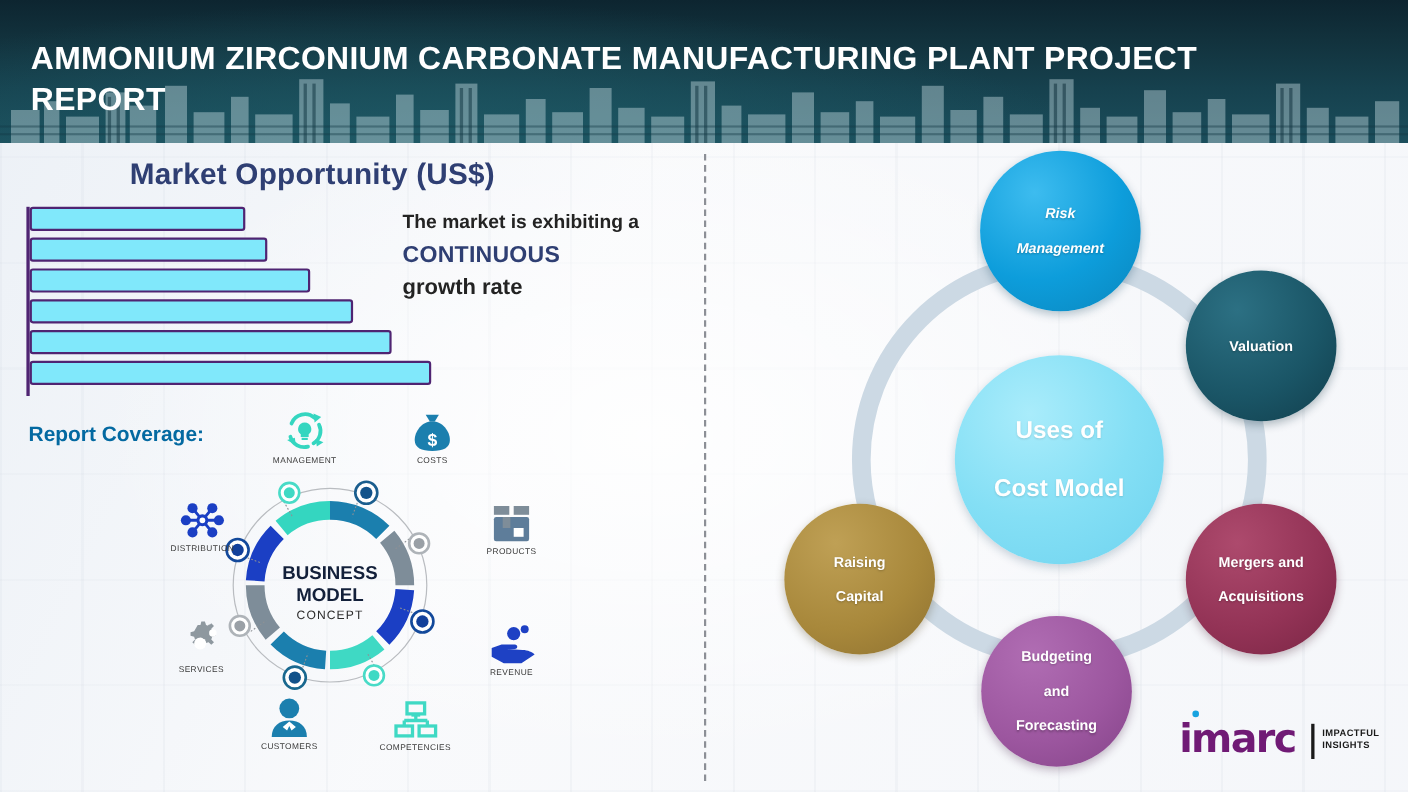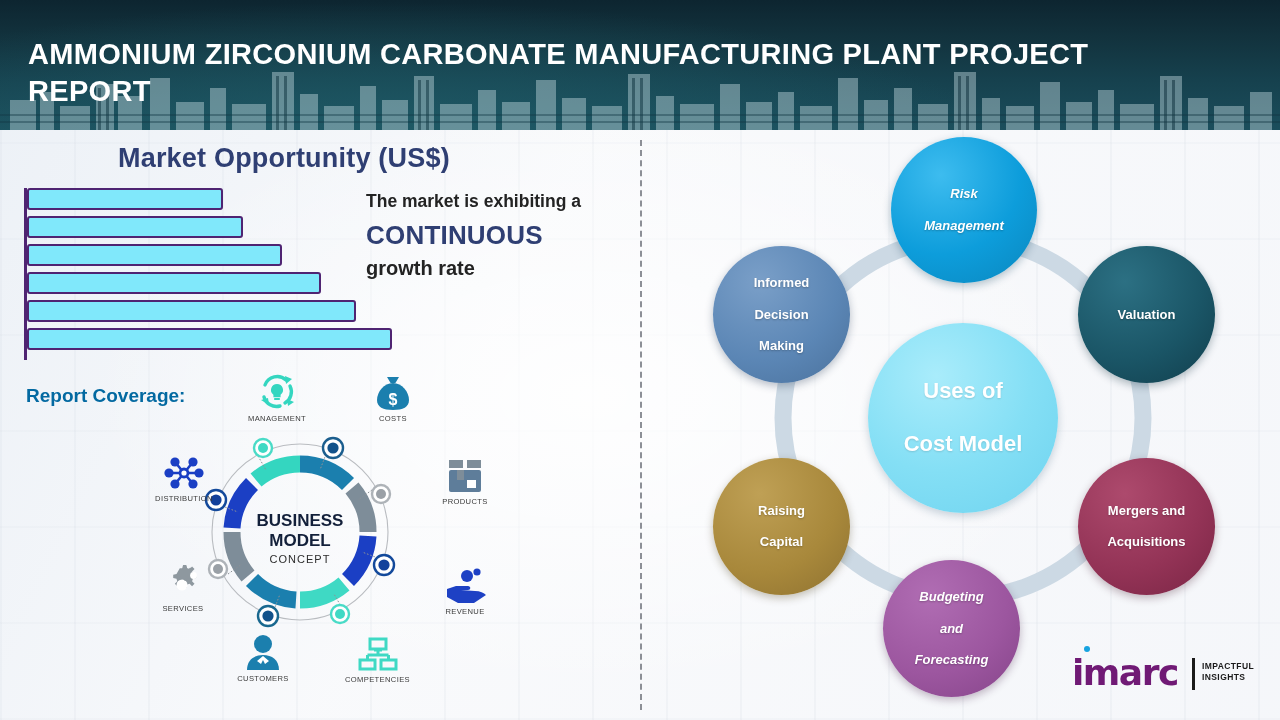--- a/index.html
+++ b/index.html
@@ -57,21 +57,21 @@
   }
   #chart { position:absolute; left:24px; top:188px; width:400px; height:172px; z-index:4; }
   #axis { position:absolute; left:0; top:0; width:3px; height:172px; background:#4f2472; }
   .bar {
     position:absolute; left:3px; height:22px;
     background:#80e8fb; border:2px solid #4f2472; border-radius:3px;
   }
 
   #blurb { position:absolute; left:366px; top:191px; width:270px; z-index:4; }
   .bl-1 { font-size:17.5px; font-weight:bold; color:#232323; line-height:1.25; }
-  .bl-2 { font-size:26px; font-weight:bold; color:#2f3f73; line-height:1.35; margin-top:5px; letter-spacing:.2px; }
+  .bl-2 { font-size:21px; font-weight:bold; color:#2f3f73; line-height:1.35; margin-top:5px; letter-spacing:.2px; }
   .bl-3 { font-size:20px; font-weight:bold; color:#232323; margin-top:4px; }
 
   #coverage-label {
     position:absolute; left:26px; top:385px;
     font-size:19px; font-weight:bold; color:#0369a1; z-index:4;
   }
 
   
   #bm { position:absolute; left:120px; top:372px; width:400px; height:330px; z-index:4; }
   .bm-item { position:absolute; text-align:center; }
@@ -369,48 +369,39 @@
 
   <div class="node n-sat" style="left:438px;top:328px;width:137px;height:137px;
               background:radial-gradient(circle at 34% 26%, #ad4a6d 0%, #933356 58%, #7a2544 100%);
               box-shadow:0 3px 9px rgba(60,15,35,.3);">
     <span>
       <span>Mergers and</span><br>
       <span>Acquisitions</span>
     </span>
   </div>
 
-  <div class="node n-sat" style="left:243px;top:430px;width:137px;height:137px;
+  <div class="node n-sat" style="left:252px;top:430px;width:137px;height:137px;
               background:radial-gradient(circle at 34% 26%, #b06db3 0%, #9c569f 58%, #854489 100%);
-              box-shadow:0 3px 9px rgba(55,20,60,.3);font-style:italic;">
+              box-shadow:0 3px 9px rgba(55,20,60,.3);">
     <span>
       <span>Budgeting</span><br>
       <span>and</span><br>
       <span>Forecasting</span>
     </span>
   </div>
 
   <div class="node n-sat" style="left:73px;top:328px;width:137px;height:137px;
               background:radial-gradient(circle at 34% 26%, #bfa055 0%, #a8883b 58%, #8e7130 100%);
               box-shadow:0 3px 9px rgba(60,45,10,.3);">
     <span>
       <span>Raising</span><br>
       <span>Capital</span>
     </span>
   </div>
 
-  <div class="node n-sat" style="left:73px;top:116px;width:137px;height:137px;
-              background:radial-gradient(circle at 34% 26%, #7a9fc8 0%, #5b86b5 58%, #4a719c 100%);
-              box-shadow:0 3px 9px rgba(20,40,70,.3);">
-    <span>
-      <span>Informed</span><br>
-      <span>Decision</span><br>
-      <span>Making</span>
-    </span>
-  </div>
 </div>
 
 <div id="logo">
   <div style="position:absolute;left:12px;top:-6px;width:6px;height:6px;border-radius:50%;background:#17a3e0"></div>
   <div id="logo-mark">imarc</div>
   <div id="logo-bar"></div>
   <div id="logo-tag">
     <span>IMPACTFUL</span><br>
     <span>INSIGHTS</span>
   </div>

